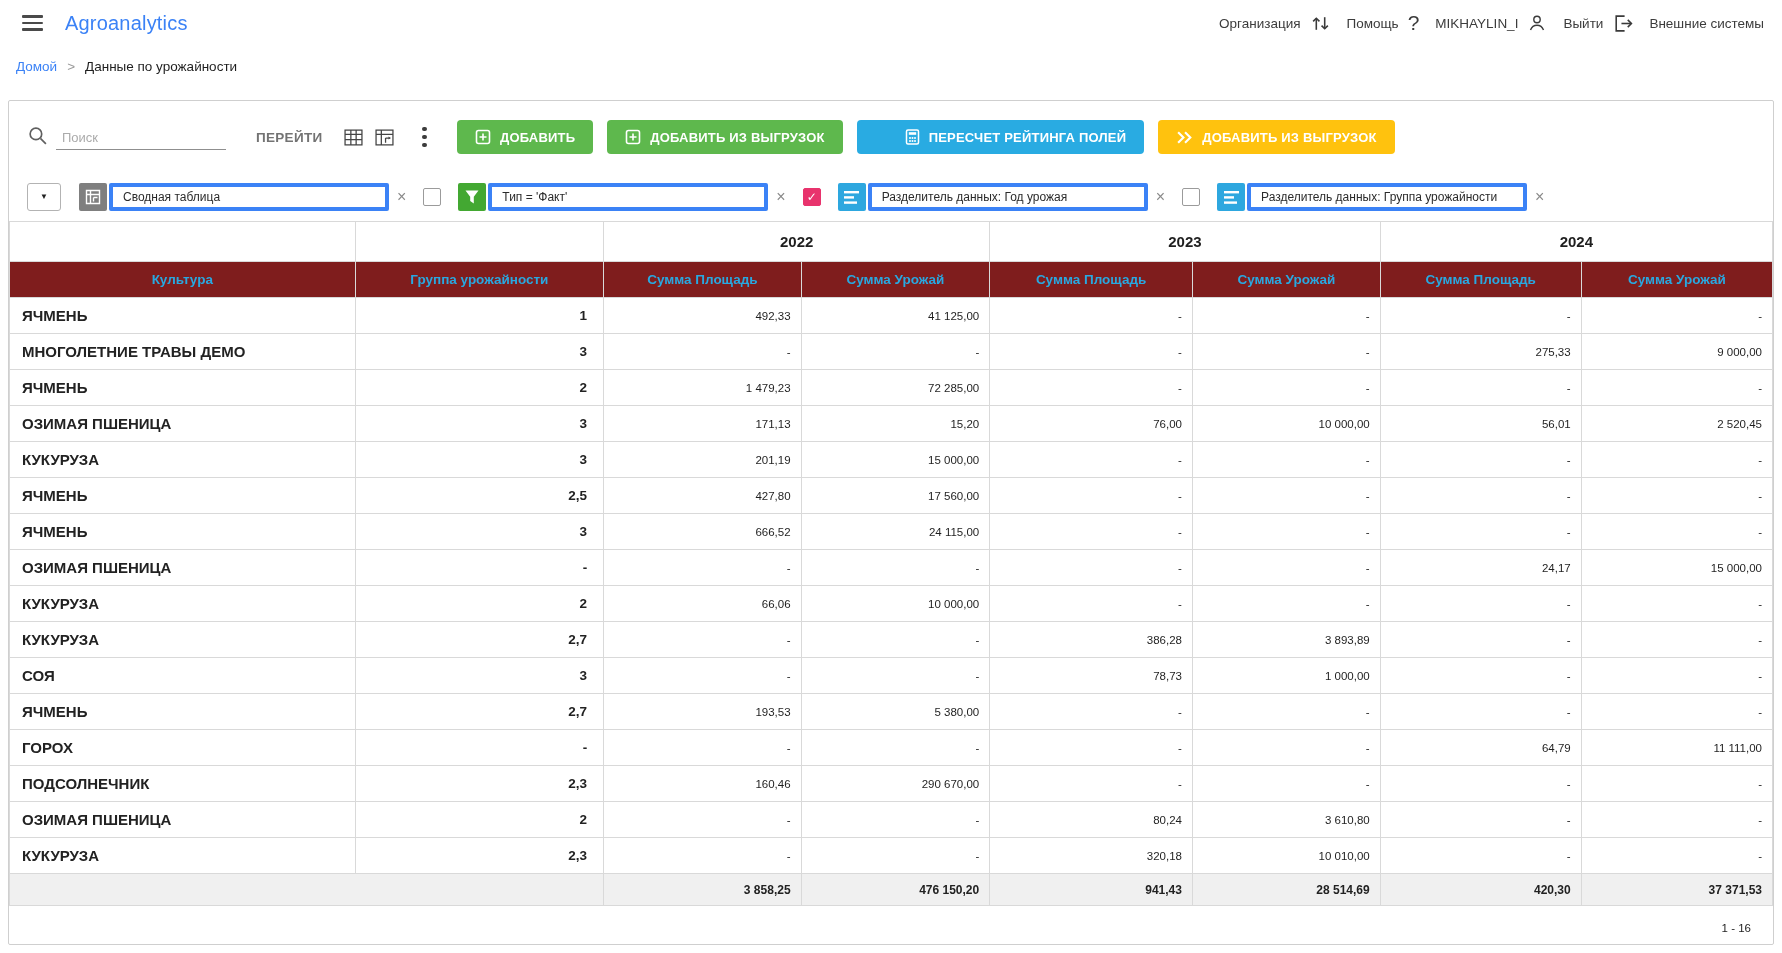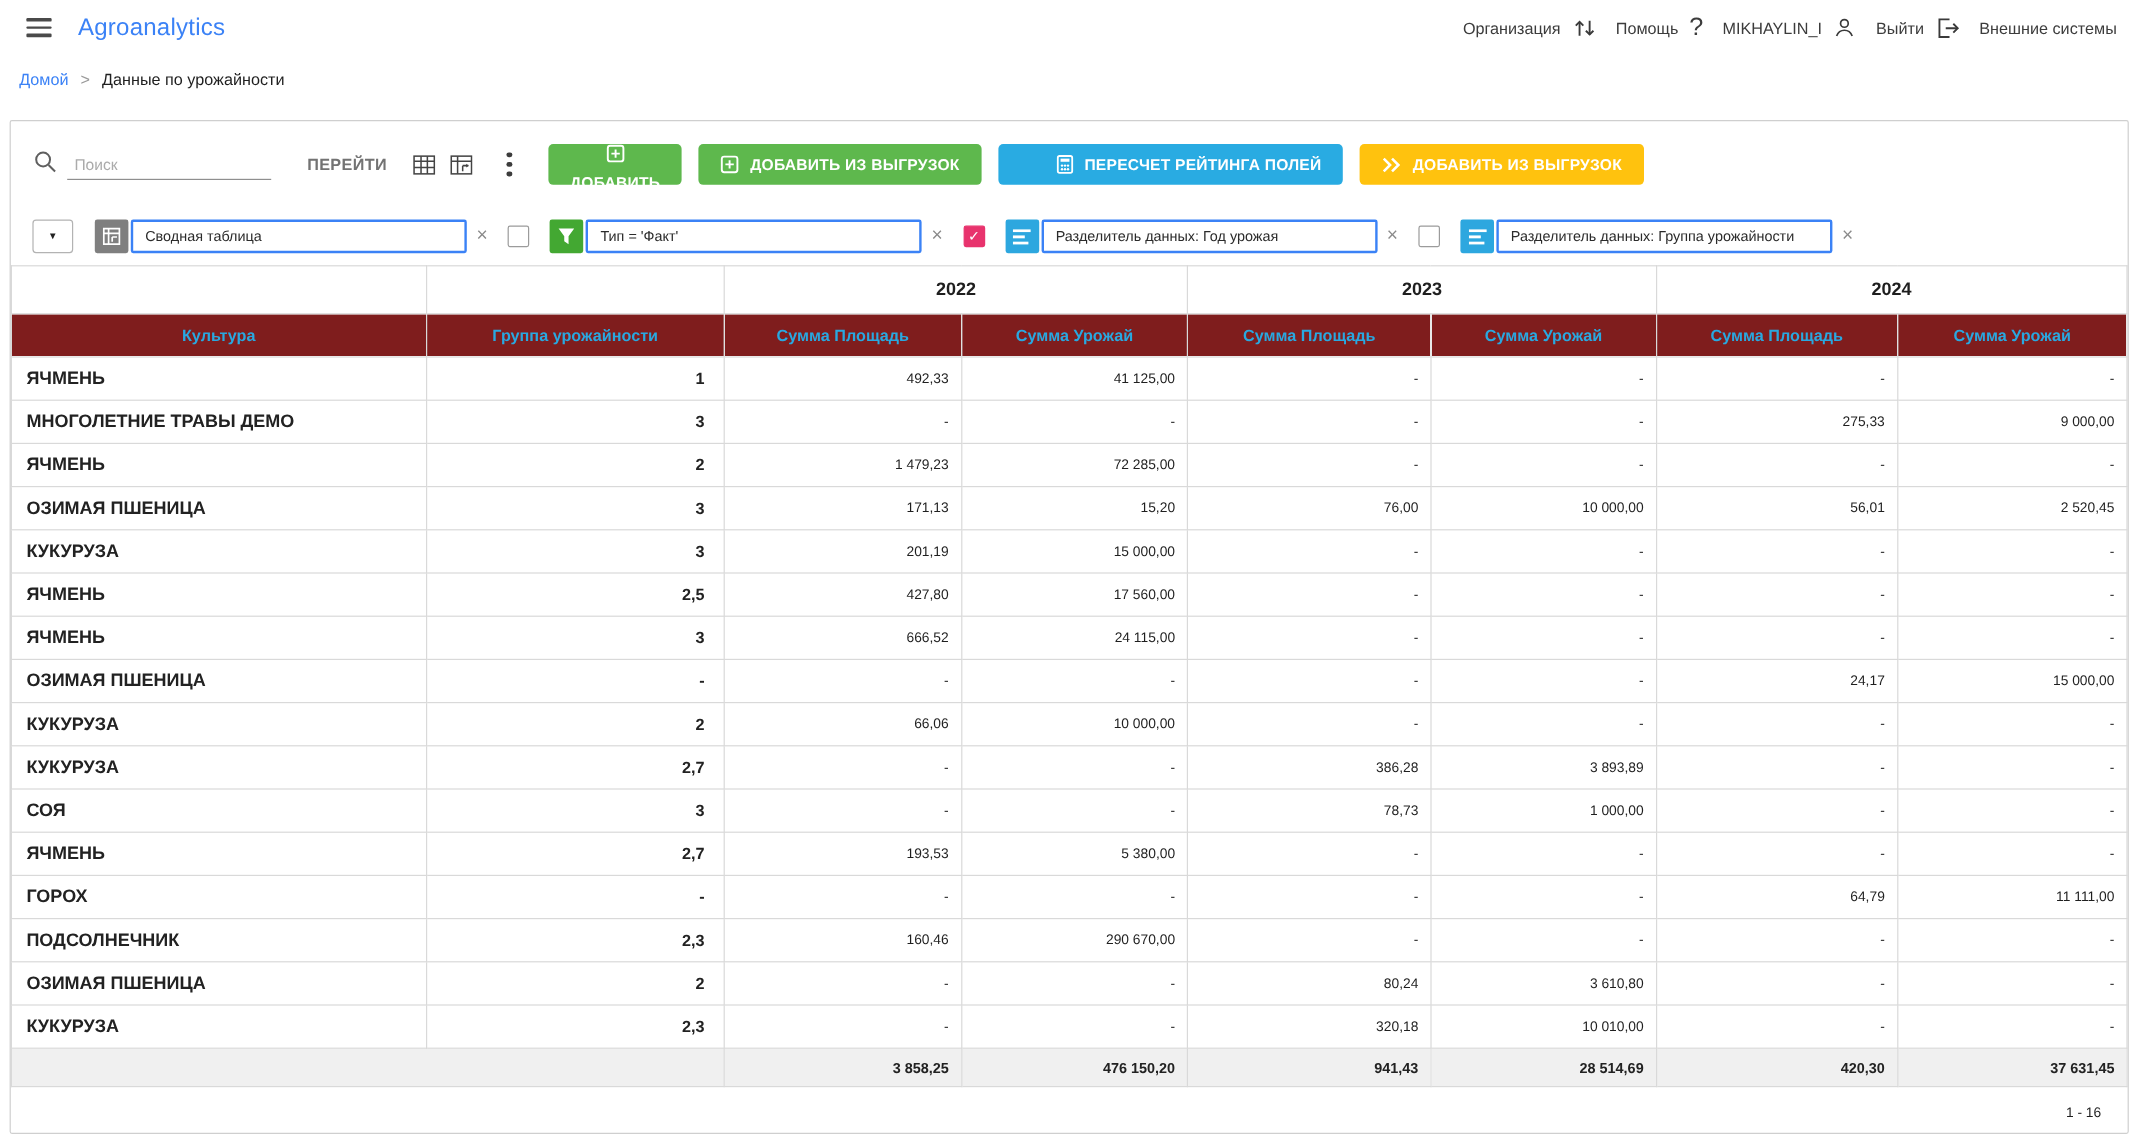--- a/index.html
+++ b/index.html
@@ -39,21 +39,21 @@
   .action-btn{height:34px;border:none;border-radius:4px;color:#fff;font-weight:700;font-size:13px;display:flex;align-items:center;gap:9px;padding:0 18px;font-family:inherit;cursor:pointer;letter-spacing:.2px;white-space:nowrap}
   .btn-icon{display:flex;align-items:center}
 
   
   .filter-row{height:48px;display:flex;align-items:center;padding:0 18px;gap:18px;flex:none}
   .dropdown-btn{width:34px;height:28px;border:1px solid #b3b3b3;border-radius:3px;background:#fff;display:flex;align-items:center;justify-content:center;cursor:pointer}
   .caret{font-size:8px;color:#222;line-height:1}
   .chips{display:flex;align-items:center;gap:17px}
   .chip{display:flex;align-items:center}
   .chip-icon{width:28px;height:28px;border-radius:2px;display:flex;align-items:center;justify-content:center;flex:none}
-  .chip-label{height:28px;width:280px;border:2px solid #3b82f6;border-radius:2px;margin-left:2px;display:flex;align-items:center;padding:0 10px;font-size:12px;color:#2b2b2b;background:#fff;overflow:hidden;white-space:nowrap}
+  .chip-label{height:28px;width:280px;border:4px solid #3b82f6;border-radius:2px;margin-left:2px;display:flex;align-items:center;padding:0 10px;font-size:12px;color:#2b2b2b;background:#fff;overflow:hidden;white-space:nowrap}
   .chip-close{margin-left:8px;color:#8a8a8a;font-size:16px;cursor:pointer;line-height:1}
   .checkbox{width:18px;height:18px;border:1px solid #9b9b9b;border-radius:2px;display:inline-flex;align-items:center;justify-content:center;color:#fff;font-size:12px;font-weight:700;cursor:pointer;background:#fff;flex:none}
 
   
   table.grid{width:100%;border-collapse:collapse;table-layout:fixed;flex:none}
   .grid th,.grid td{border:1px solid #d9d9d9;overflow:hidden;white-space:nowrap}
   .grid th.year{height:40px;font-size:15px;font-weight:700;text-align:center;color:#1f1f1f;background:#fff}
   .grid th.corner{height:40px;background:#fff}
   .grid th.colh{height:36px;font-size:13.5px;font-weight:700;text-align:center;background:#7f1d1d;cursor:pointer}
   .grid tbody td{height:36px}
@@ -151,21 +151,21 @@
             <path d="M12.8 7l2 1.5-2 1.5" fill="#444" stroke="none"></path>
           </svg>
       </span>
     </span>
     <span class="kebab">
         <i></i>
         <i></i>
         <i></i>
       </span>
     <div class="actions">
-        <button class="action-btn" style="background-color: rgb(94, 184, 77); flex-direction: column;">
+        <button class="action-btn" style="background-color: rgb(94, 184, 77);">
           <span class="btn-icon">
             <svg width="16" height="16" viewBox="0 0 16 16">
               <rect x="1.5" y="1.5" width="13" height="13" rx="2" fill="none" stroke="#fff" stroke-width="1.6"></rect>
               <path d="M8 4.5v7M4.5 8h7" stroke="#fff" stroke-width="1.6"></path>
             </svg>
           </span>
           <span class="btn-label">ДОБАВИТЬ</span>
         </button>
         <button class="action-btn" style="background-color: rgb(94, 184, 77);">
           <span class="btn-icon">
@@ -449,21 +449,21 @@
         </tr>
       </tbody>
     <tfoot>
       <tr>
         <td colspan="2"></td>
       <td class="cell-total">3 858,25</td>
           <td class="cell-total">476 150,20</td>
           <td class="cell-total">941,43</td>
           <td class="cell-total">28 514,69</td>
           <td class="cell-total">420,30</td>
-          <td class="cell-total">37 631,45</td>
+          <td class="cell-total">37 371,53</td>
         </tr>
     </tfoot>
   </table>
 
   <div class="pagination">
     <span>1 - 16</span>
   </div>
 
 </section>
 

